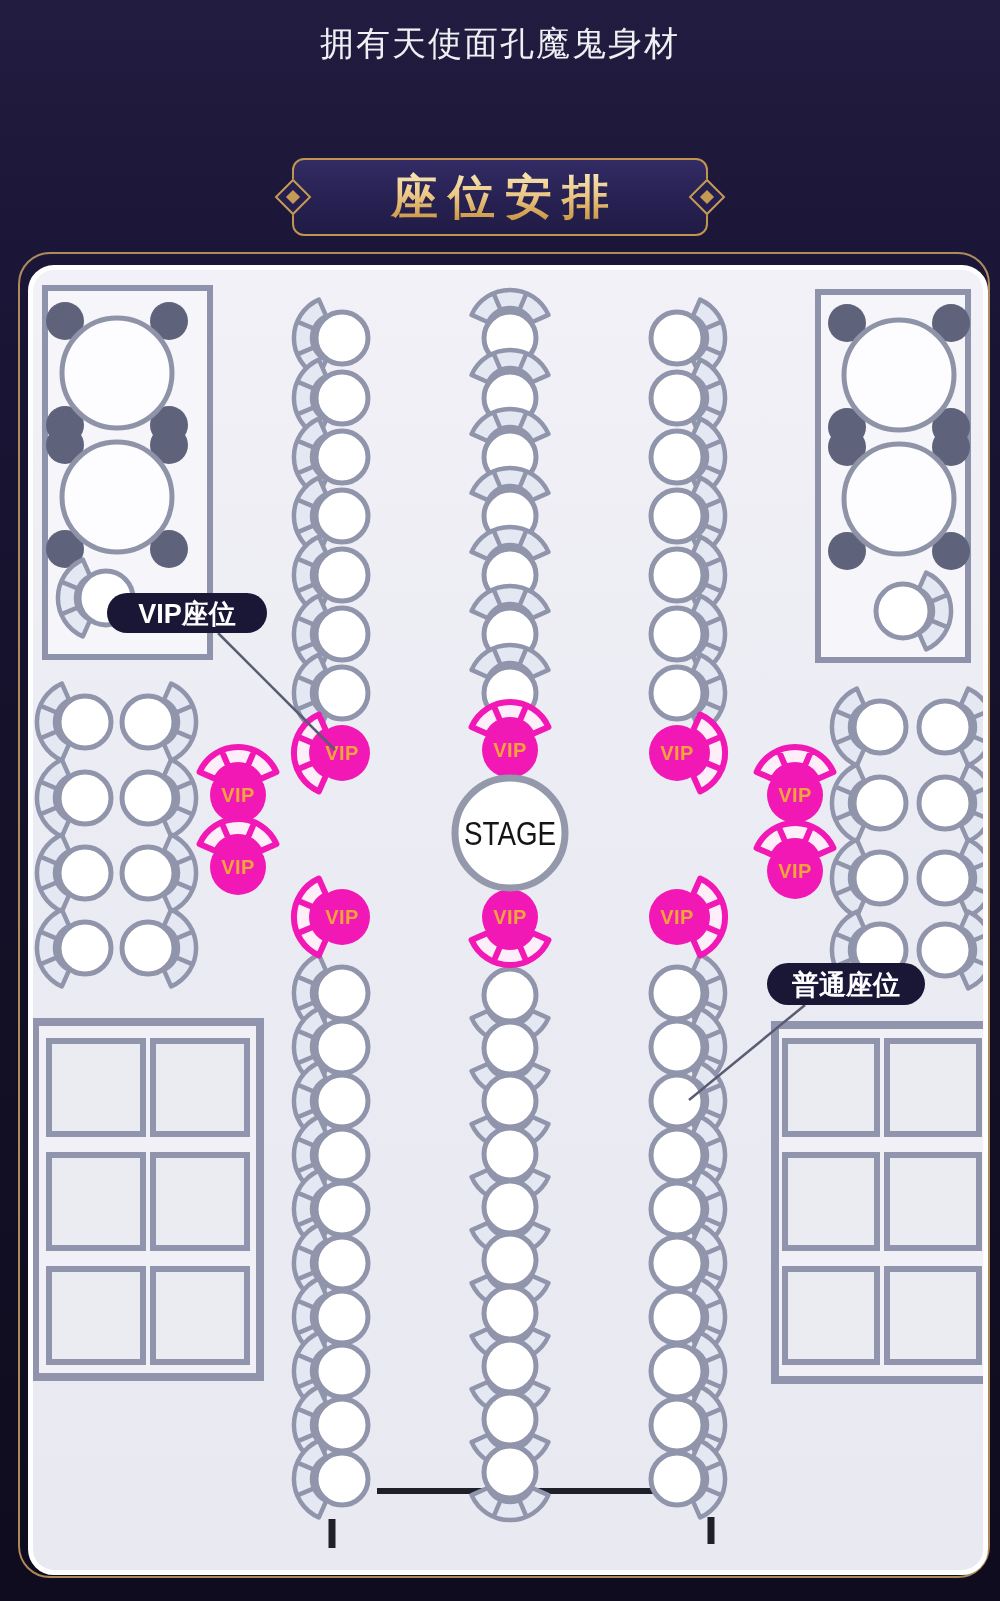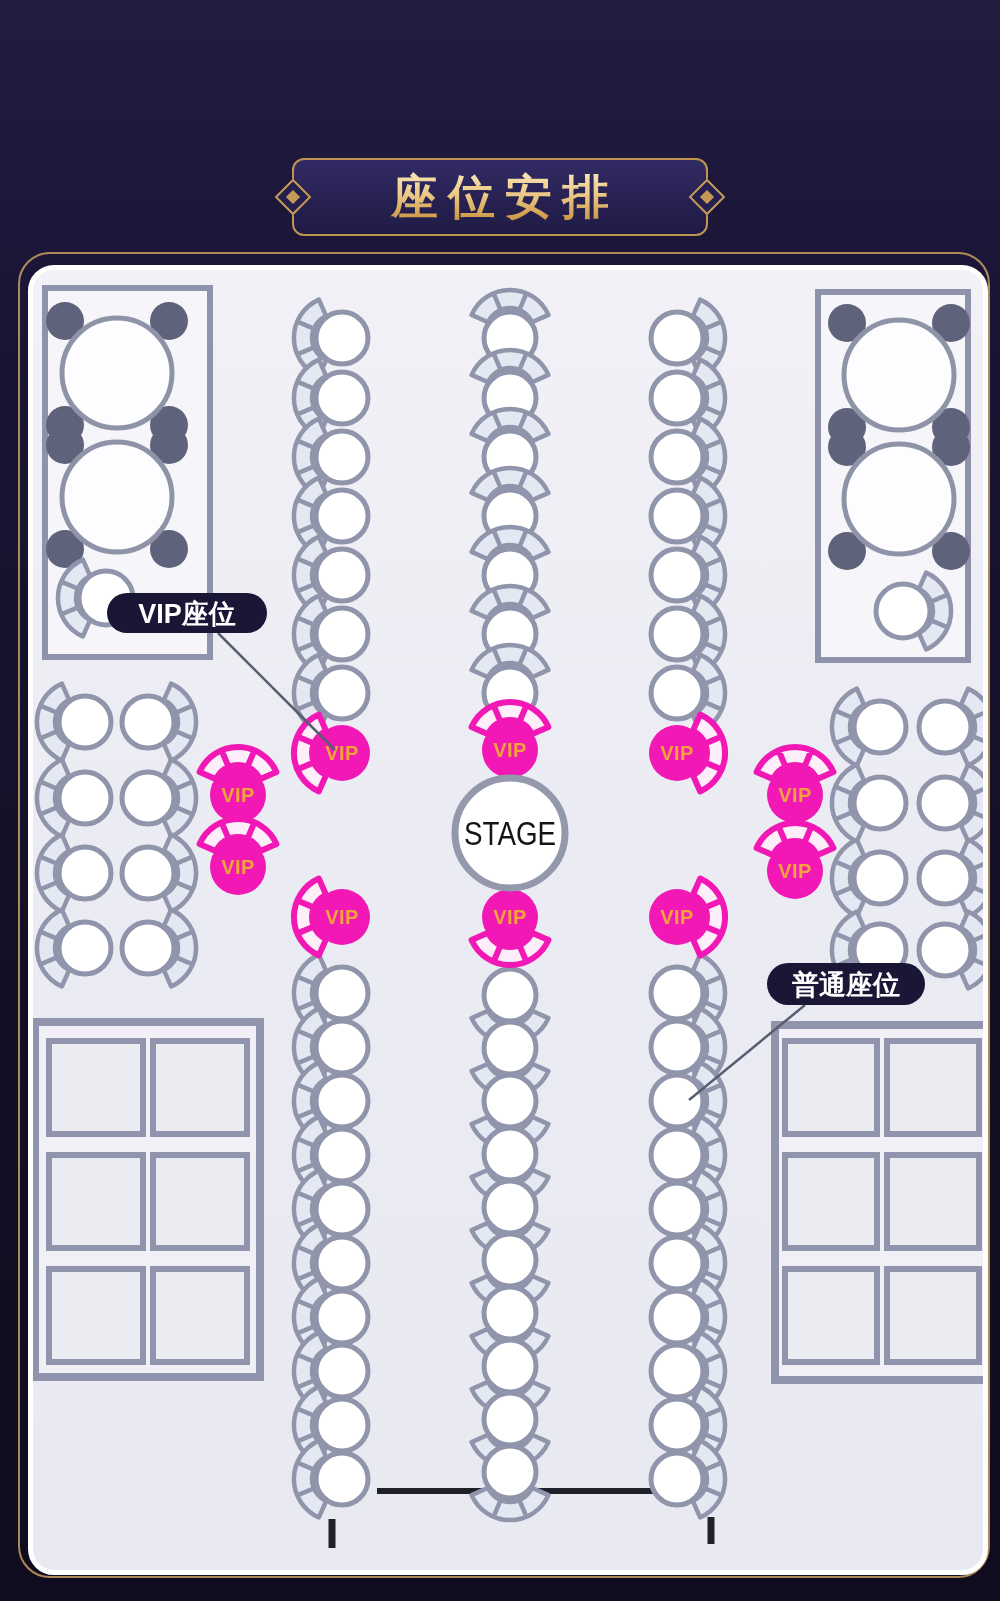--- a/index.html
+++ b/index.html
@@ -41,20 +41,21 @@
     content:'';position:absolute;left:18px;top:252px;width:968px;height:1322px;
     border:2px solid #c9a063;border-radius:32px;opacity:.85;
   }
   .map svg{position:absolute;left:0;top:0;}
   svg text{font-family:"Liberation Sans",sans-serif;}
 </style>
 </head>
 <body>
 
 <div class="header">
+  <div>拥有天使面孔魔鬼身材</div>
 </div>
 
 <div class="banner">
   <span class="diamond dl"></span>
   <h1>座位安排</h1>
   <span class="diamond dr"></span>
 </div>
 
 <div class="map-outline"></div>
 

